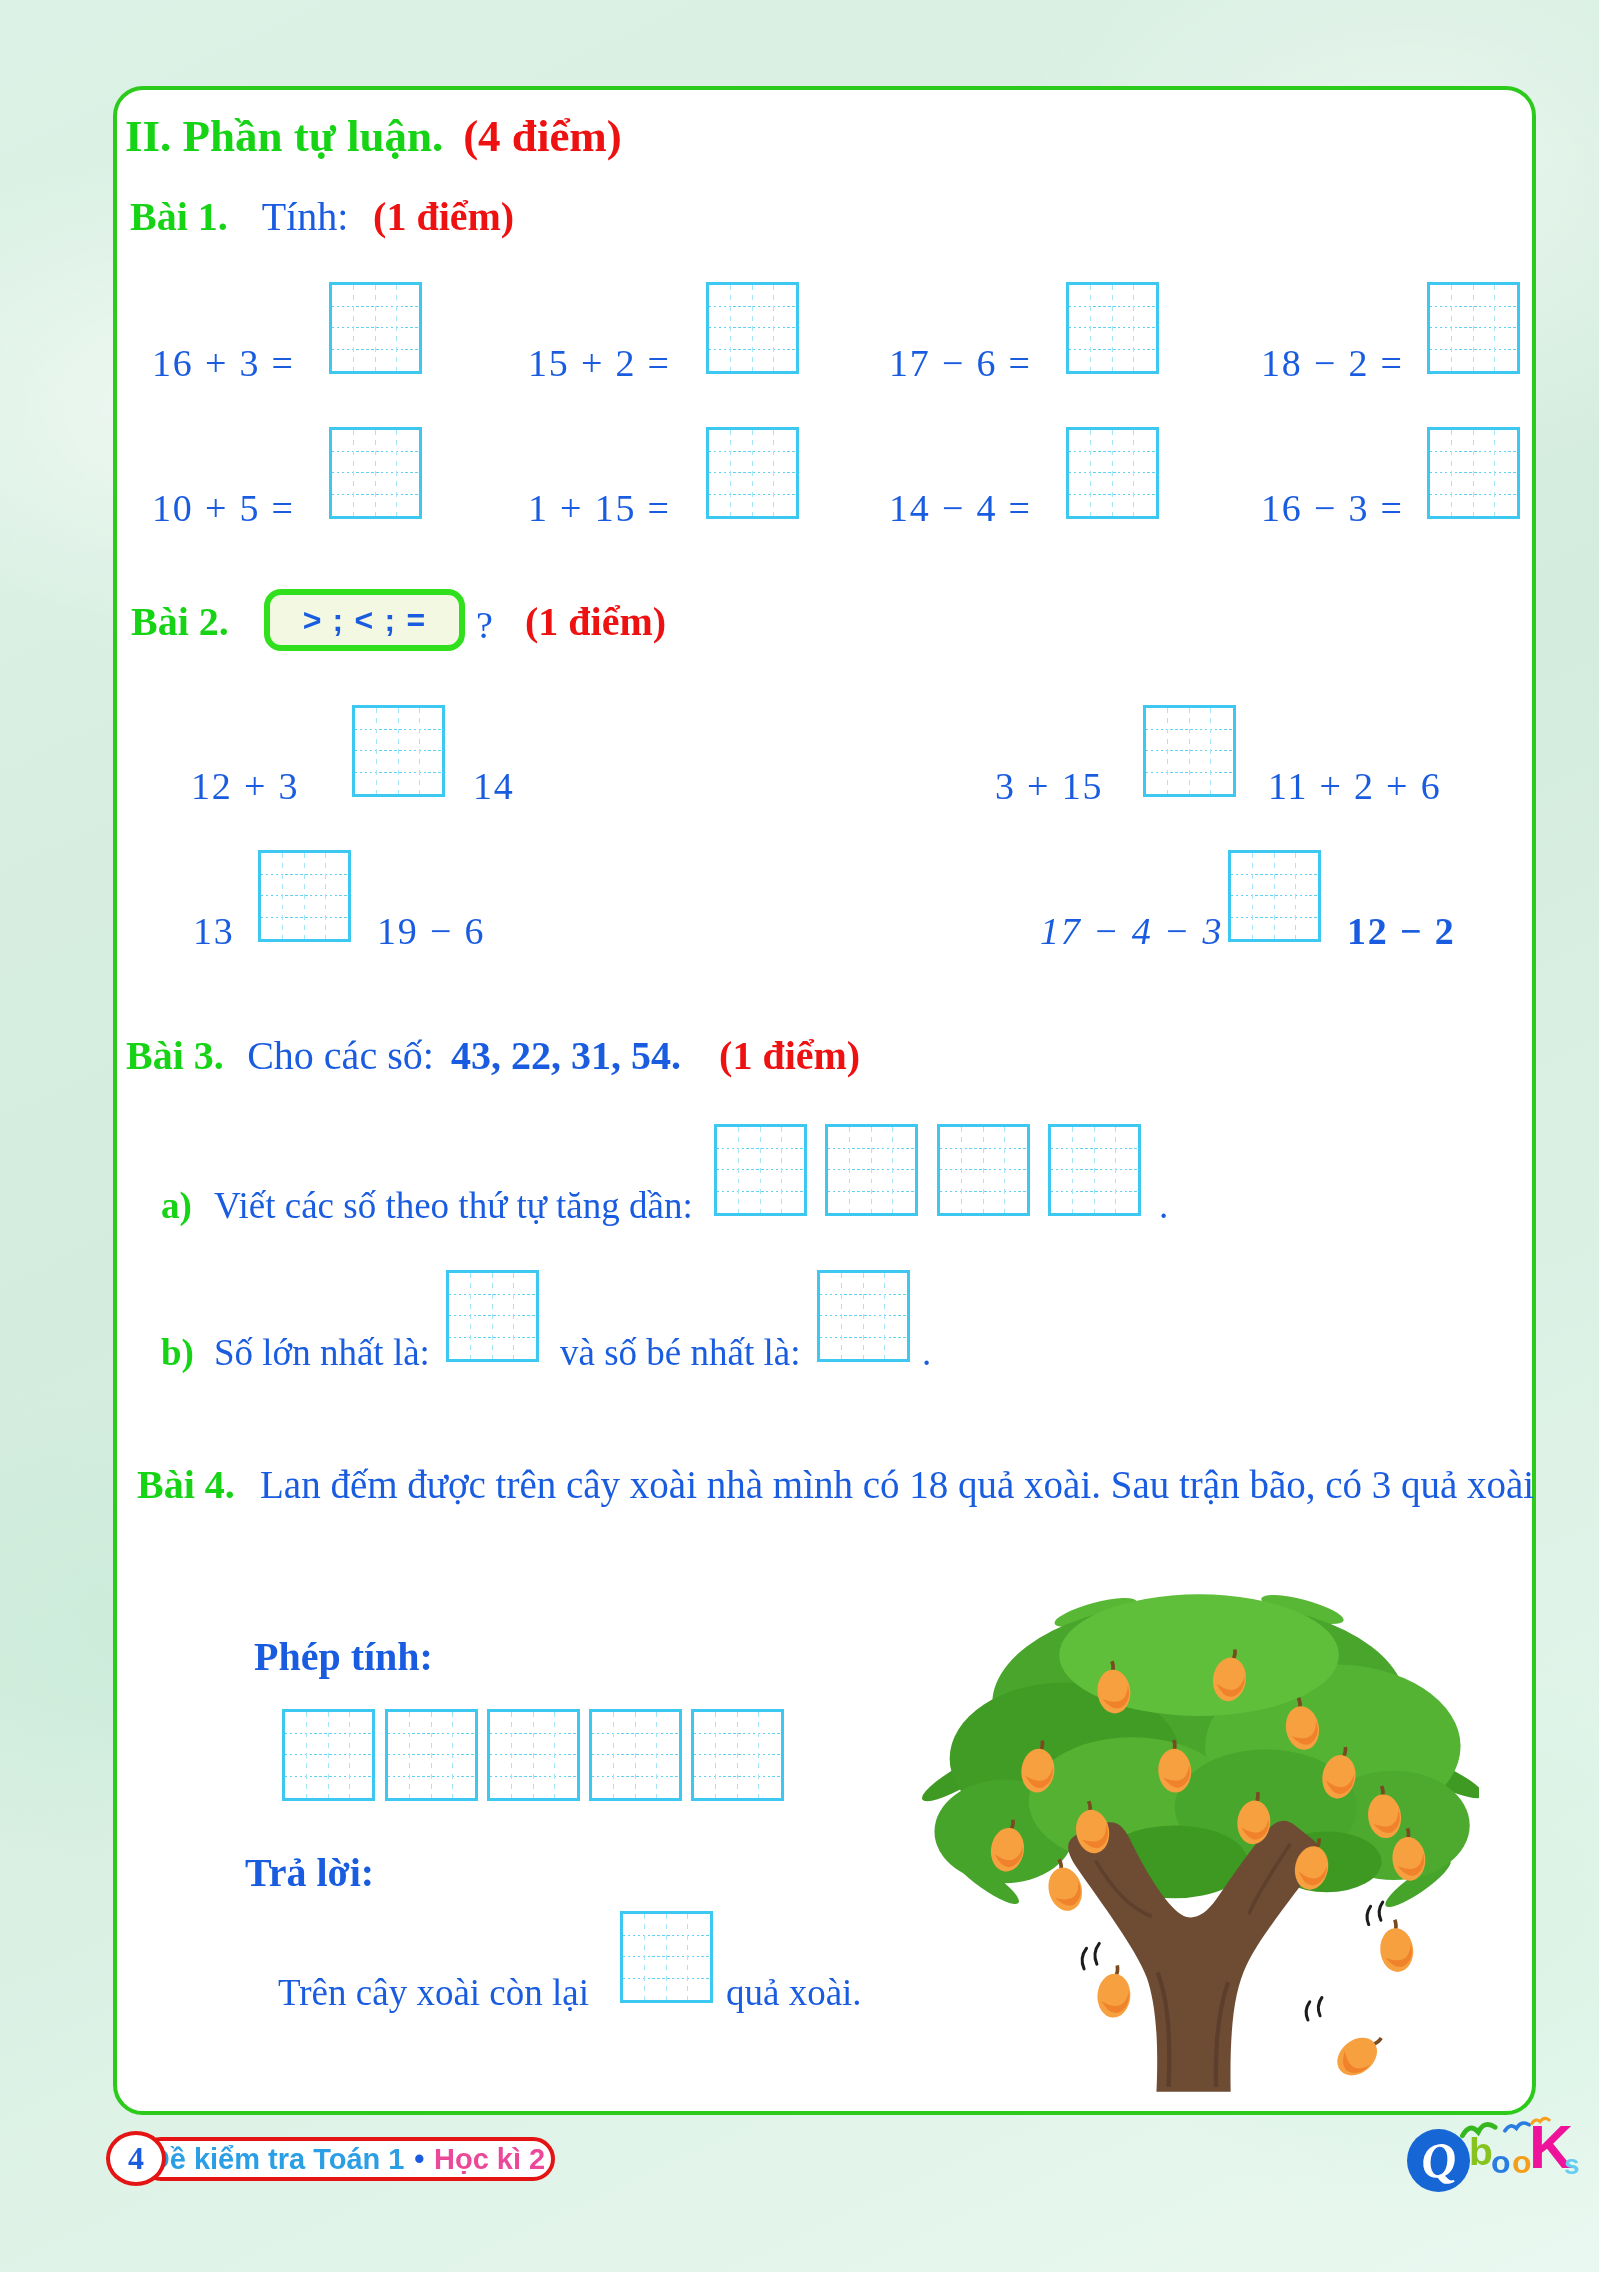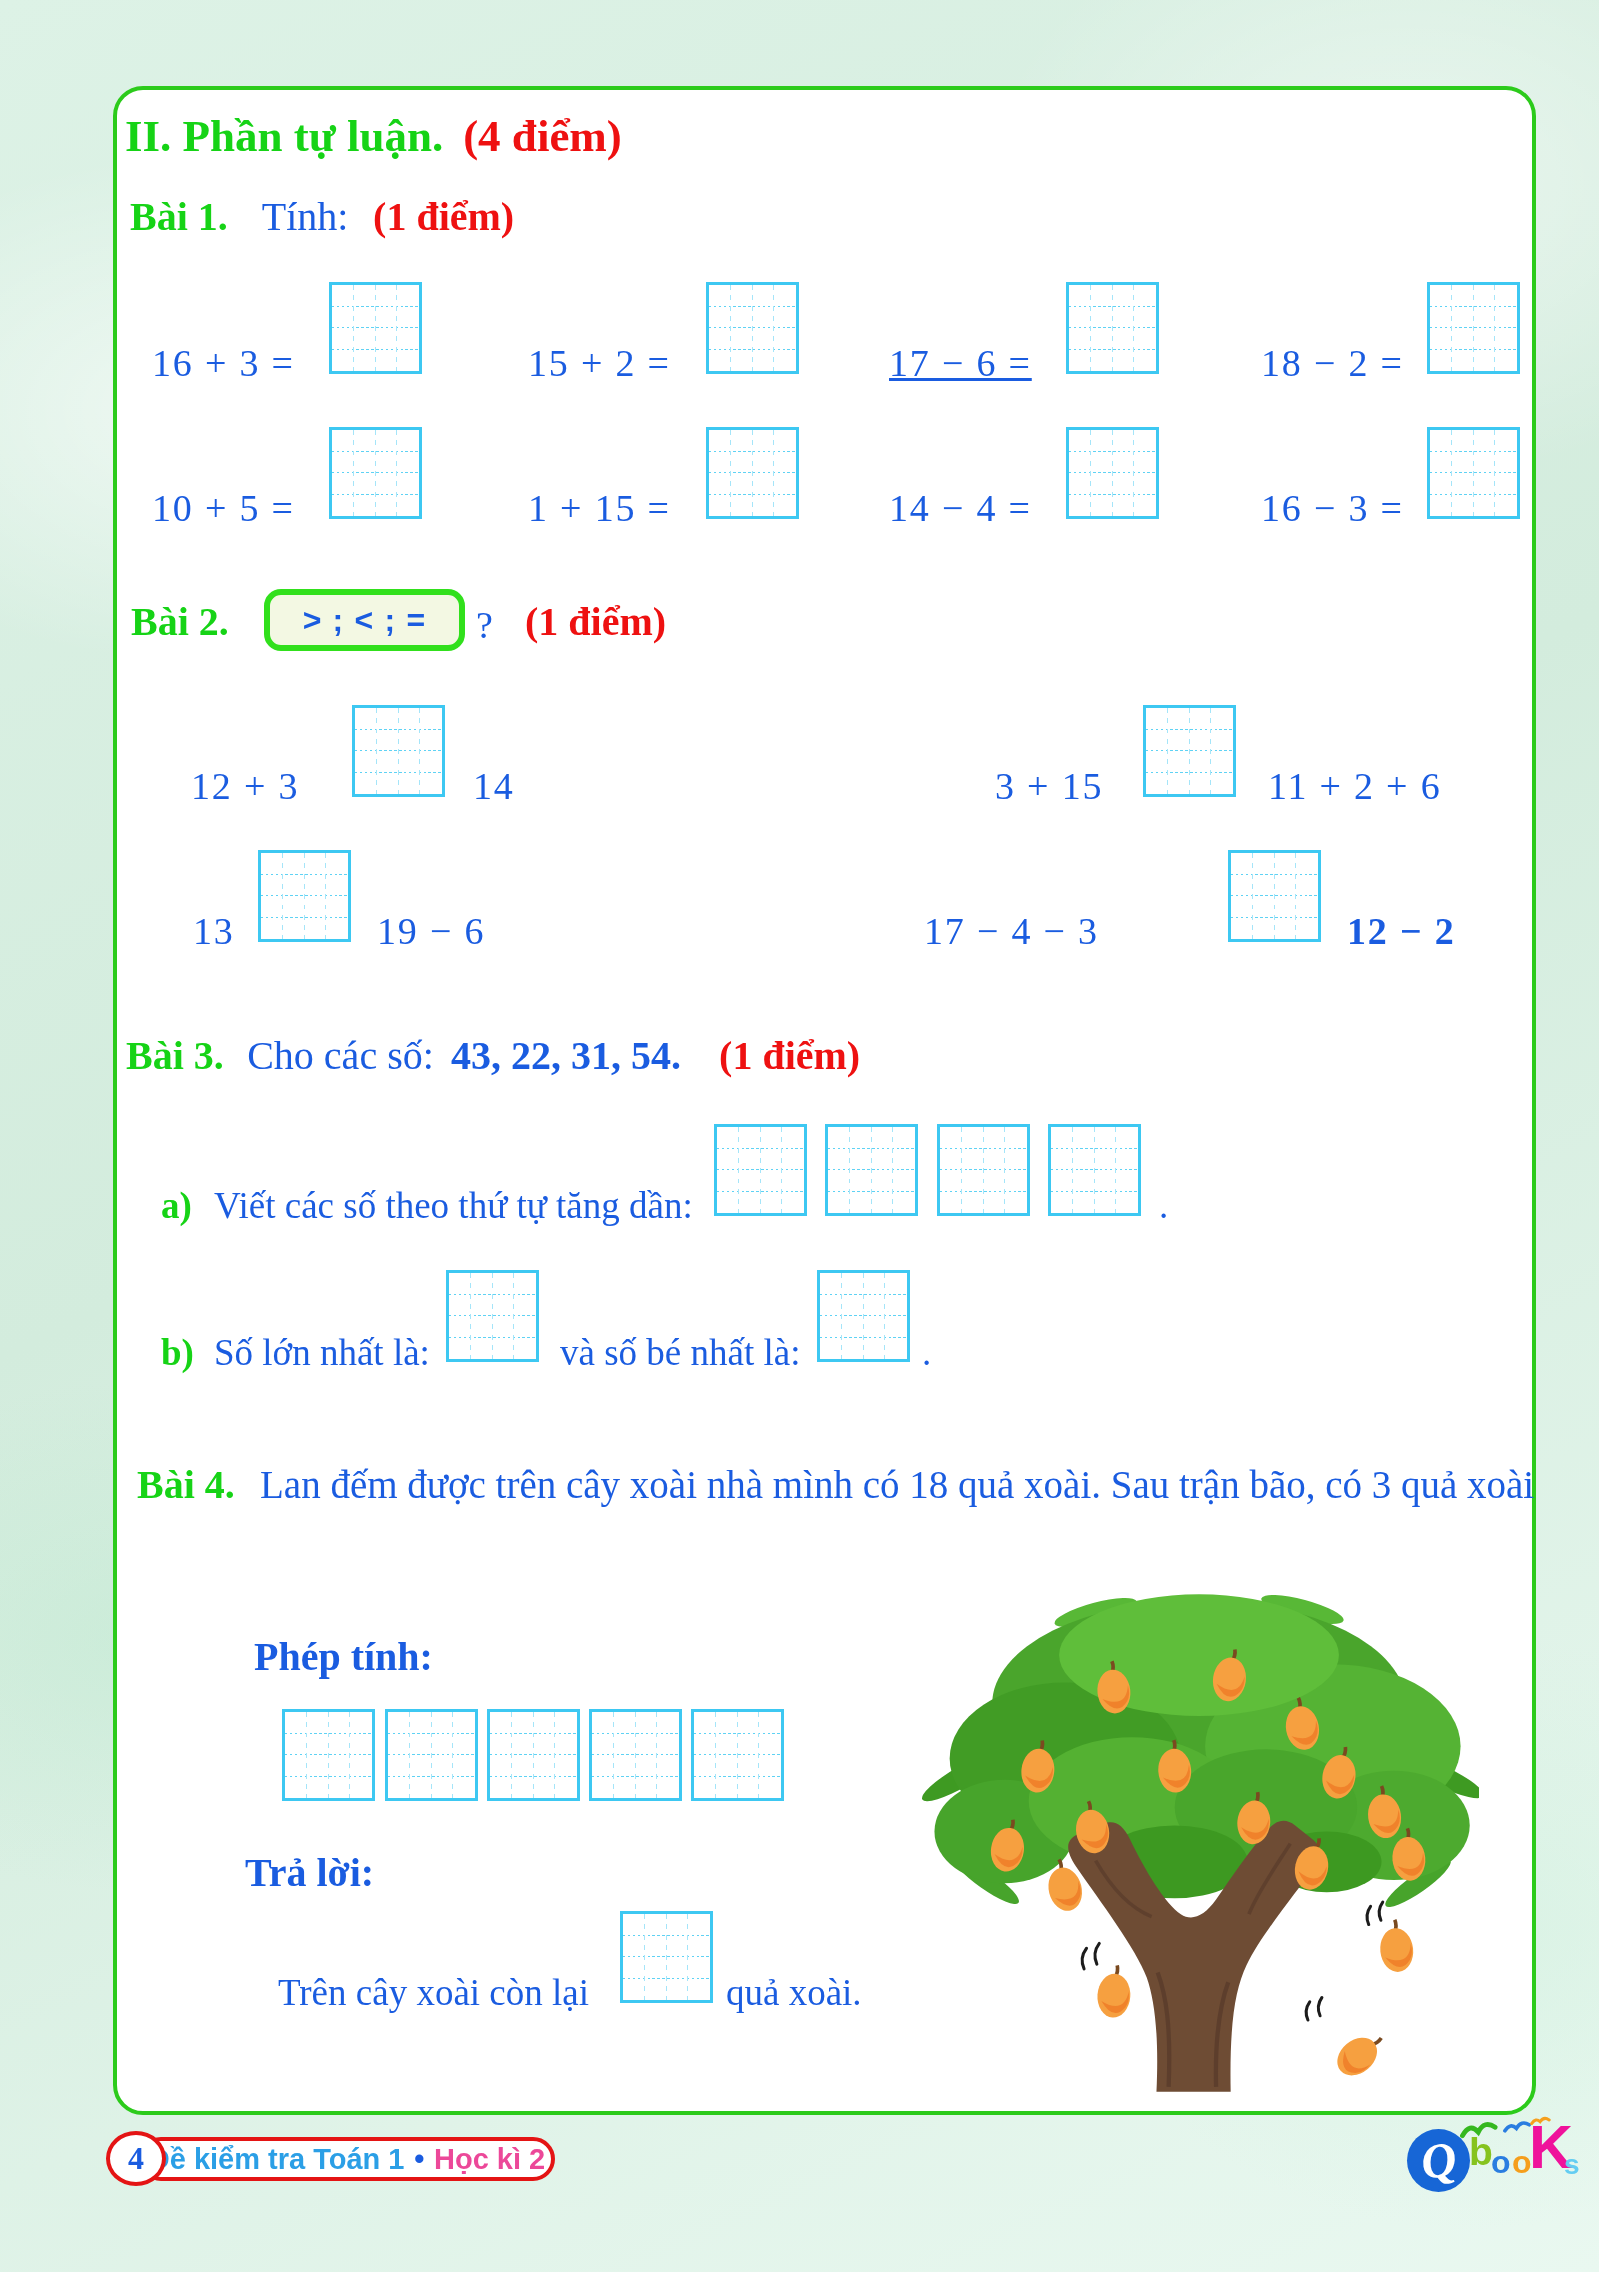--- a/index.html
+++ b/index.html
@@ -85,21 +85,21 @@
   </div>
 
   <div class="abs t-title" style="left:130px; top:197px;">
     <span class="green-b">Bài 1.</span>
     <span class="blue" style="margin-left:24px;">Tính:</span>
     <span class="red-b" style="margin-left:14.6px;">(1 điểm)</span>
   </div>
 
   <span class="abs t-eq blue" style="left:152px; top:344px;">16 + 3 =</span>
   <span class="abs t-eq blue" style="left:528px; top:344px;">15 + 2 =</span>
-  <span class="abs t-eq blue" style="left:889px; top:344px;text-decoration:underline;">17 − 6 =</span>
+  <span class="abs t-eq blue" style="left:889px; top:344px;">17 − 6 =</span>
   <span class="abs t-eq blue" style="left:1261px; top:344px;">18 − 2 =</span>
   <div class="gbox" style="left:329px;  top:282px;"></div>
   <div class="gbox" style="left:706px; top:282px;"></div>
   <div class="gbox" style="left:1066px; top:282px;"></div>
   <div class="gbox" style="left:1427px; top:282px;"></div>
 
   <span class="abs t-eq blue" style="left:152px; top:489px;">10 + 5 =</span>
   <span class="abs t-eq blue" style="left:528px; top:489px;">1 + 15 =</span>
   <span class="abs t-eq blue" style="left:889px; top:489px;">14 − 4 =</span>
   <span class="abs t-eq blue" style="left:1261px; top:489px;">16 − 3 =</span>
@@ -118,21 +118,21 @@
   <span class="abs t-eq blue" style="left:191px; top:767px;">12 + 3</span>
   <div class="gbox" style="left:352px; top:705px;"></div>
   <span class="abs t-eq blue" style="left:473px; top:767px;">14</span>
   <span class="abs t-eq blue" style="left:995px; top:767px;">3 + 15</span>
   <div class="gbox" style="left:1143px; top:705px;"></div>
   <span class="abs t-eq blue" style="left:1268px; top:767px;">11 + 2 + 6</span>
 
   <span class="abs t-eq blue" style="left:193px; top:912px;">13</span>
   <div class="gbox" style="left:258px; top:850px;"></div>
   <span class="abs t-eq blue" style="left:377px; top:912px;">19 − 6</span>
-  <span class="abs t-eq blue" style="left:924px; top:912px;">17 − 4 − 3</span>
+  <span class="abs t-eq blue" style="left:1040px; top:912px;font-style:italic;">17 − 4 − 3</span>
   <div class="gbox" style="left:1228px; top:850px;"></div>
   <span class="abs t-eq blue" style="left:1347px; top:912px;font-weight:bold;">12 − 2</span>
 
   <div class="abs t-title" style="left:126px; top:1036px;">
     <span class="green-b">Bài 3.</span>
     <span class="blue" style="margin-left:13.4px;">Cho các số:</span>
     <span class="blue-b" style="margin-left:7.3px;">43, 22, 31, 54.</span>
     <span class="red-b" style="margin-left:28px;">(1 điểm)</span>
   </div>
 

